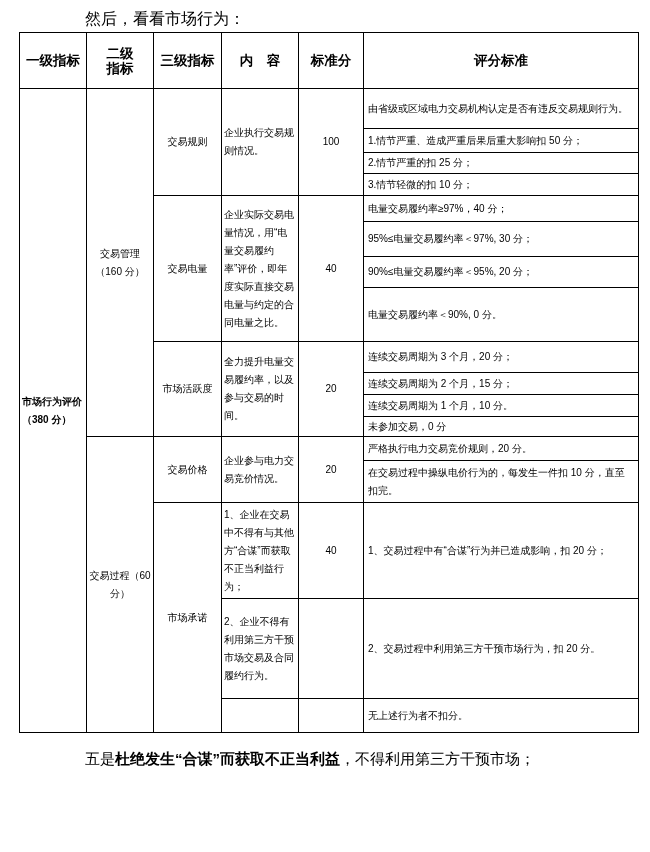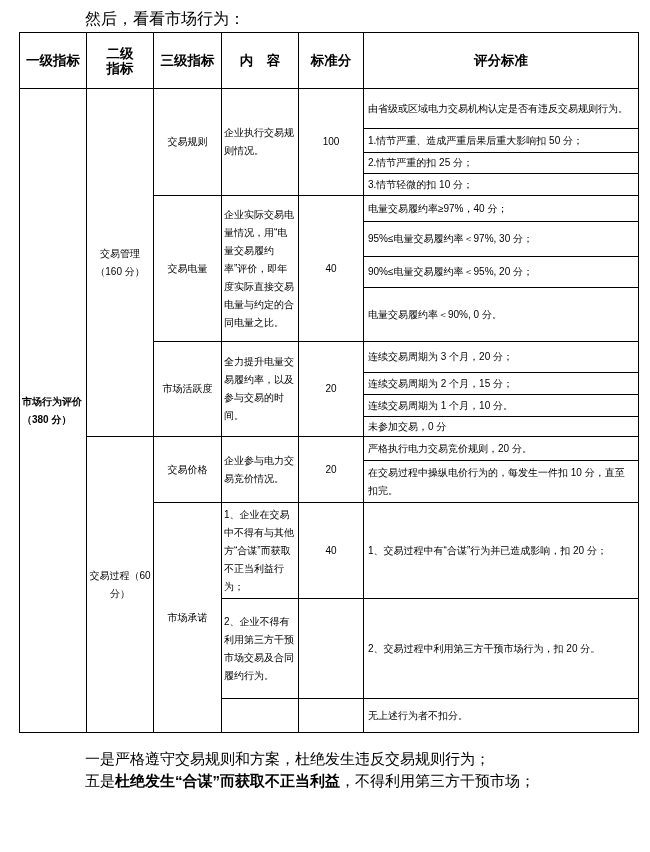--- a/index.html
+++ b/index.html
@@ -140,15 +140,14 @@
   </tr>
   <tr style="height:34px">
     <td class="content"></td>
     <td class="score"></td>
     <td class="crit">无上述行为者不扣分。</td>
   </tr>
 </tbody>
   </table>
 
 <div class="notes">
-  <div>一是严格遵守交易规则和方案，杜绝发生违反交易规则行为；</div>
   <div><span>五是</span><span class="bold">杜绝发生“合谋”而获取不正当利益</span><span>，不得利用第三方干预市场；</span></div>
 </div>
 
 </body></html>

